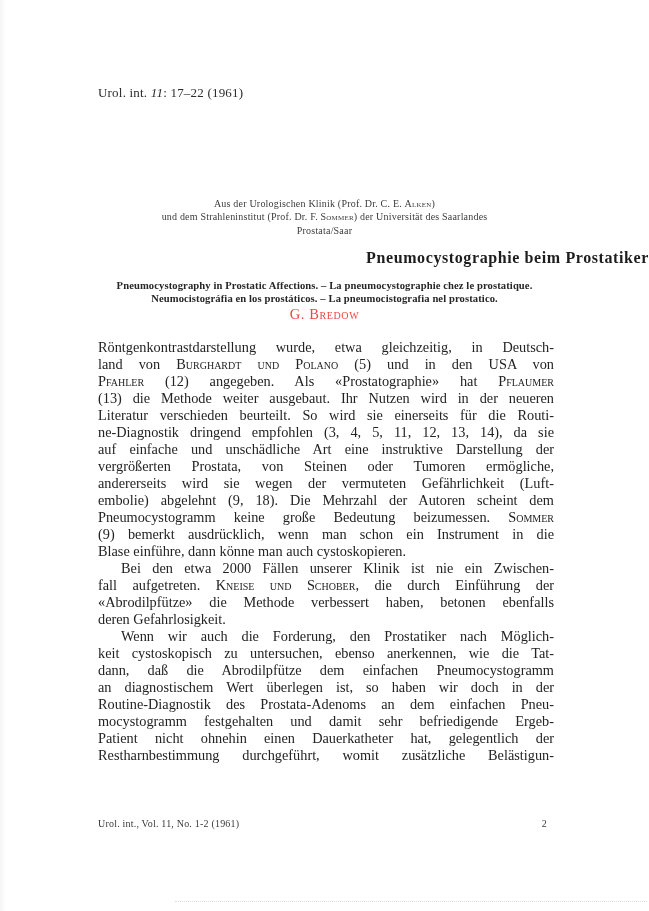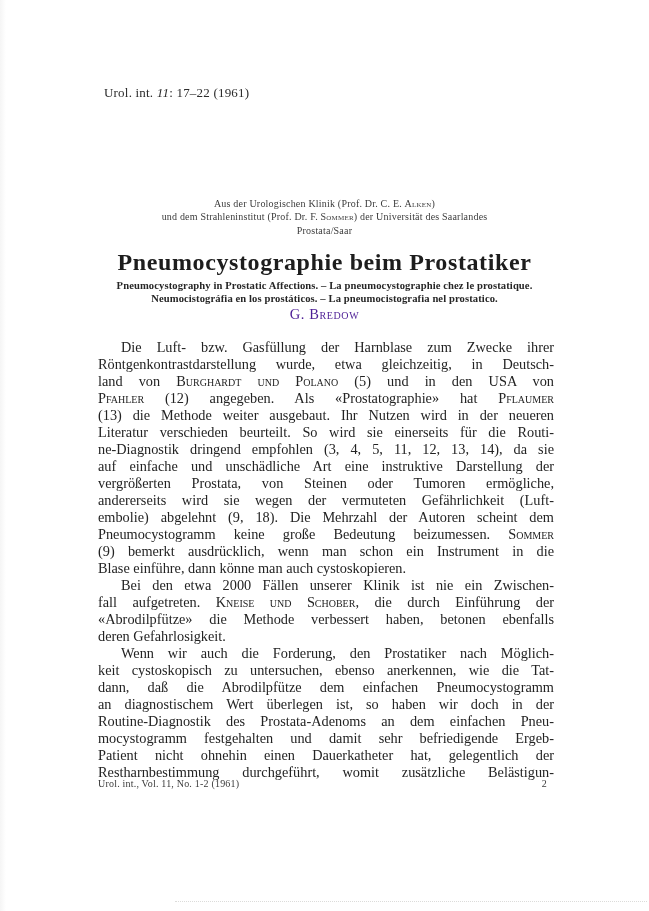--- a/index.html
+++ b/index.html
@@ -17,59 +17,59 @@
   
   .edge-shade {
     position: absolute; left: 0; top: 0; bottom: 0; width: 6px;
     background: linear-gradient(to right, rgba(200,200,200,0.18), rgba(255,255,255,0));
   }
   .bottom-artifact {
     position: absolute; bottom: 9px; left: 175px; right: 2px;
     border-top: 1px dotted #dcdcda;
   }
   .journal-ref {
-    position: absolute; left: 104px; top: 85px;
+    position: absolute; left: 98px; top: 85px;
     font-size: 13px; color: #2c2c2c; letter-spacing: 0.2px;
     white-space: nowrap;
   }
   .journal-ref i { font-style: italic; }
   .institution {
     position: absolute; left: 0; right: 0; top: 197px;
     text-align: center; font-size: 10px; line-height: 13.4px;
     color: #3b3b3b; letter-spacing: 0.2px;
   }
   .title {
     position: absolute; left: 0; right: 0; top: 249px;
-    text-align: center; font-size: 24px; font-weight: bold;
+    text-align: right; font-size: 16px; font-weight: bold;
     color: #1d1d1d; letter-spacing: 0.6px;
   }
   .subtitle {
     position: absolute; left: 0; right: 0; top: 279px;
     text-align: center; font-size: 10.6px; font-weight: bold;
     line-height: 13px; color: #262626; letter-spacing: 0.1px;
   }
   .author {
     position: absolute; left: 0; right: 0; top: 306px;
-    text-align: center; font-size: 14.5px; color: #4c1d95;
+    text-align: center; font-size: 14.5px; color: #ef4444;
     letter-spacing: 0.6px;
   }
   .sc { font-variant: small-caps; }
   .body-text {
     position: absolute; left: 98px; top: 339px; width: 456px;
     font-size: 14.3px; color: #232323;
   }
   .bline {
     height: 17px; line-height: 17px;
     text-align: justify; text-align-last: justify;
     white-space: normal; box-sizing: border-box;
   }
   .bline.indent { padding-left: 23px; }
   .bline.noj { text-align: left; text-align-last: left; }
   .footer {
-    position: absolute; left: 98px; top: 778px; width: 449px;
+    position: absolute; left: 98px; top: 818px; width: 449px;
     display: flex; justify-content: space-between;
     font-size: 10px; color: #3a3a3a; letter-spacing: 0.2px;
   }
 </style>
 </head>
 <body>
 
 <div class="page">
   <div class="edge-shade"></div>
 
@@ -86,21 +86,20 @@
   <div class="title">Pneumocystographie beim Prostatiker</div>
 
   <div class="subtitle" id="subtitle-block">
       <div>Pneumocystography in Prostatic Affections. – La pneumocystographie chez le prostatique.</div>
       <div>Neumocistográfia en los prostáticos. – La pneumocistografia nel prostatico.</div>
     </div>
 
   <div class="author" id="author-name">G. <span class="sc">Bredow</span></div>
 
   <div class="body-text" id="article-body">
-      <div class="bline indent">Die Luft- bzw. Gasfüllung der Harnblase zum Zwecke ihrer</div>
       <div class="bline">Röntgenkontrastdarstellung wurde, etwa gleichzeitig, in Deutsch-</div>
       <div class="bline">land von <span class="sc">Burghardt und Polano</span> (5) und in den USA von</div>
       <div class="bline"><span class="sc">Pfahler</span> (12) angegeben. Als «Prostatographie» hat <span class="sc">Pflaumer</span></div>
       <div class="bline">(13) die Methode weiter ausgebaut. Ihr Nutzen wird in der neueren</div>
       <div class="bline">Literatur verschieden beurteilt. So wird sie einerseits für die Routi-</div>
       <div class="bline">ne-Diagnostik dringend empfohlen (3, 4, 5, 11, 12, 13, 14), da sie</div>
       <div class="bline">auf einfache und unschädliche Art eine instruktive Darstellung der</div>
       <div class="bline">vergrößerten Prostata, von Steinen oder Tumoren ermögliche,</div>
       <div class="bline">andererseits wird sie wegen der vermuteten Gefährlichkeit (Luft-</div>
       <div class="bline">embolie) abgelehnt (9, 18). Die Mehrzahl der Autoren scheint dem</div>

